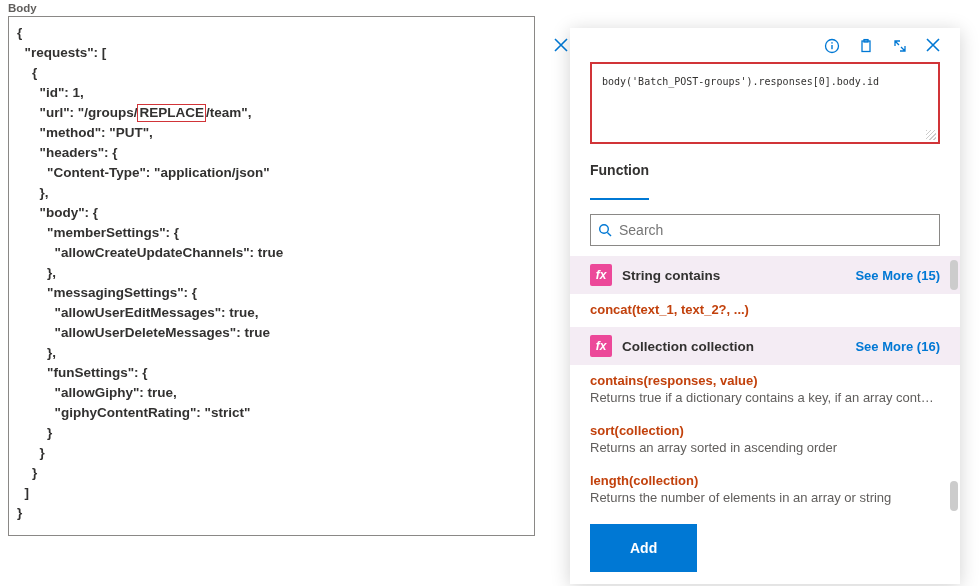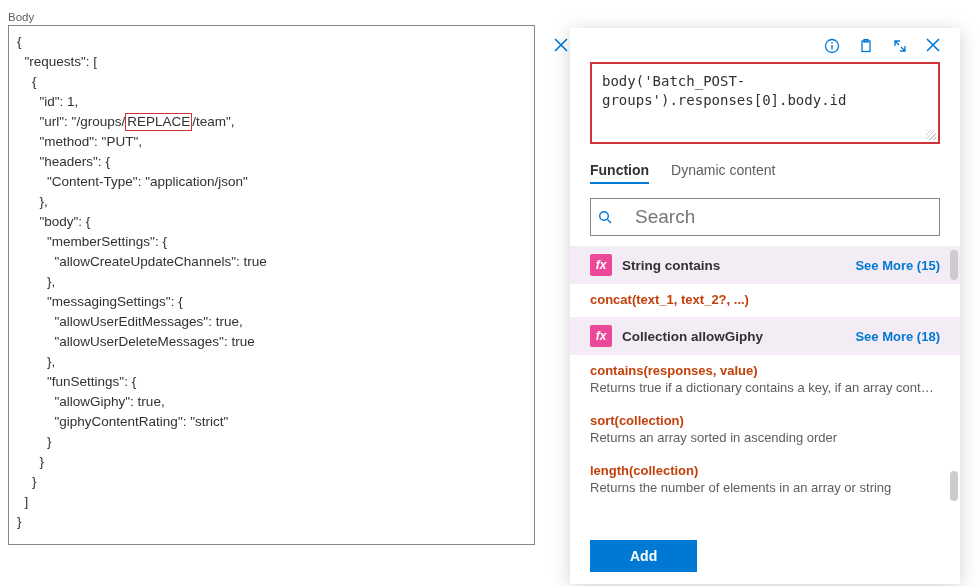--- a/index.html
+++ b/index.html
@@ -10,22 +10,23 @@
     color: #323130;
     background: #fff;
     width: 980px;
     height: 586px;
     position: relative;
     overflow: hidden;
   }
   .left-panel {
     position: absolute;
     left: 8px;
-    top: 11px;
+    top: 2px;
     width: 540px;
+    font-weight: bold;
   }
   .body-label {
     font-size: 11.5px;
     color: #605e5c;
     margin-bottom: 2px;
   }
   .code-editor {
     border: 1px solid #8a8886;
     background: #fff;
     width: 527px;
@@ -72,21 +73,21 @@
     padding: 10px 20px 4px 20px;
     color: #0078d4;
   }
   .flyout-toolbar span { cursor: pointer; }
   .expr-box {
     margin: 4px 20px 12px 20px;
     border: 2px solid #d13438;
     padding: 8px 10px;
     height: 82px;
     font-family: "Segoe UI", monospace;
-    font-size: 14px;
+    font-size: 10px;
     line-height: 19px;
     color: #323130;
     resize: none;
     background: #fff;
     position: relative;
   }
   .expr-box::after {
     content: "";
     position: absolute;
     right: 2px;
@@ -97,37 +98,37 @@
     opacity: .5;
   }
   .tabs {
     display: flex;
     gap: 22px;
     padding: 0 20px;
     font-size: 14px;
     color: #605e5c;
   }
   .tab {
-    padding: 6px 0 4px 0;
+    padding: 6px 0 20px 0;
     cursor: pointer;
   }
   .tab.active {
     color: #323130;
     font-weight: 600;
     border-bottom: 2.5px solid #0078d4;
   }
   .search-wrap {
     margin: 14px 20px 10px 20px;
     position: relative;
   }
   .search-input {
     width: 100%;
-    padding: 7px 8px 7px 44px;
+    padding: 7px 8px 7px 28px;
     border: 1px solid #8a8886;
-    font-size: 19px;
+    font-size: 14px;
     outline: none;
   }
   .search-icon {
     position: absolute;
     left: 8px;
     top: 50%;
     transform: translateY(-50%);
     color: #0078d4;
   }
   .scroll-area {
@@ -176,21 +177,21 @@
   .fn-item .fn-name { font-weight: 600; color: #c2410c; }
   .fn-item .fn-desc { color: #605e5c; margin-top: 2px; white-space: nowrap; overflow: hidden; text-overflow: ellipsis;}
   .add-bar {
     padding: 10px 20px 12px 20px;
     background: #fff;
   }
   .add-btn {
     background: #0078d4;
     color: #fff;
     border: none;
-    padding: 8px 40px;
+    padding: 16px 40px;
     font-size: 14px;
     font-weight: 600;
     cursor: pointer;
   }
   .tiny-scroll {
     position: absolute;
     right: 2px;
     width: 8px;
     background: #ccc;
     border-radius: 4px;
@@ -260,21 +261,20 @@
       <svg width="14" height="14" viewBox="0 0 14 14">
           <path d="M1 1 L13 13 M13 1 L1 13" stroke="#0078d4" stroke-width="1.6" fill="none"></path>
         </svg>
     </span>
   </div>
 
   <div class="expr-box">body('Batch_POST-groups').responses[0].body.id</div>
 
   <div class="tabs">
     <div class="tab active">Function</div>
-    <div class="tab">Dynamic content</div>
   </div>
 
   <div class="search-wrap">
     <span class="search-icon">
       <svg width="14" height="14" viewBox="0 0 14 14">
           <circle cx="6" cy="6" r="4.3" stroke="#0078d4" stroke-width="1.4" fill="none"></circle>
           <line x1="9.4" y1="9.4" x2="13" y2="13" stroke="#0078d4" stroke-width="1.4"></line>
         </svg>
     </span>
     <input class="search-input" placeholder="Search" style="">
@@ -287,22 +287,22 @@
         <span class="fx-badge">fx</span>
         <span>String contains</span>
         <span class="see-more">See More (15)</span>
       </div>
       <div class="fn-item">
         <div class="fn-name">concat(text_1, text_2?, ...)</div>
       </div>
 
       <div class="cat-header">
         <span class="fx-badge">fx</span>
-        <span>Collection allowGiphy</span>
-        <span class="see-more">See More (18)</span>
+        <span>Collection collection</span>
+        <span class="see-more">See More (16)</span>
       </div>
       <div class="fn-item">
         <div class="fn-name">contains(responses, value)</div>
         <div class="fn-desc">Returns true if a dictionary contains a key, if an array contains a val…</div>
       </div>
       <div class="fn-item">
         <div class="fn-name">sort(collection)</div>
         <div class="fn-desc">Returns an array sorted in ascending order</div>
       </div>
       <div class="fn-item">

